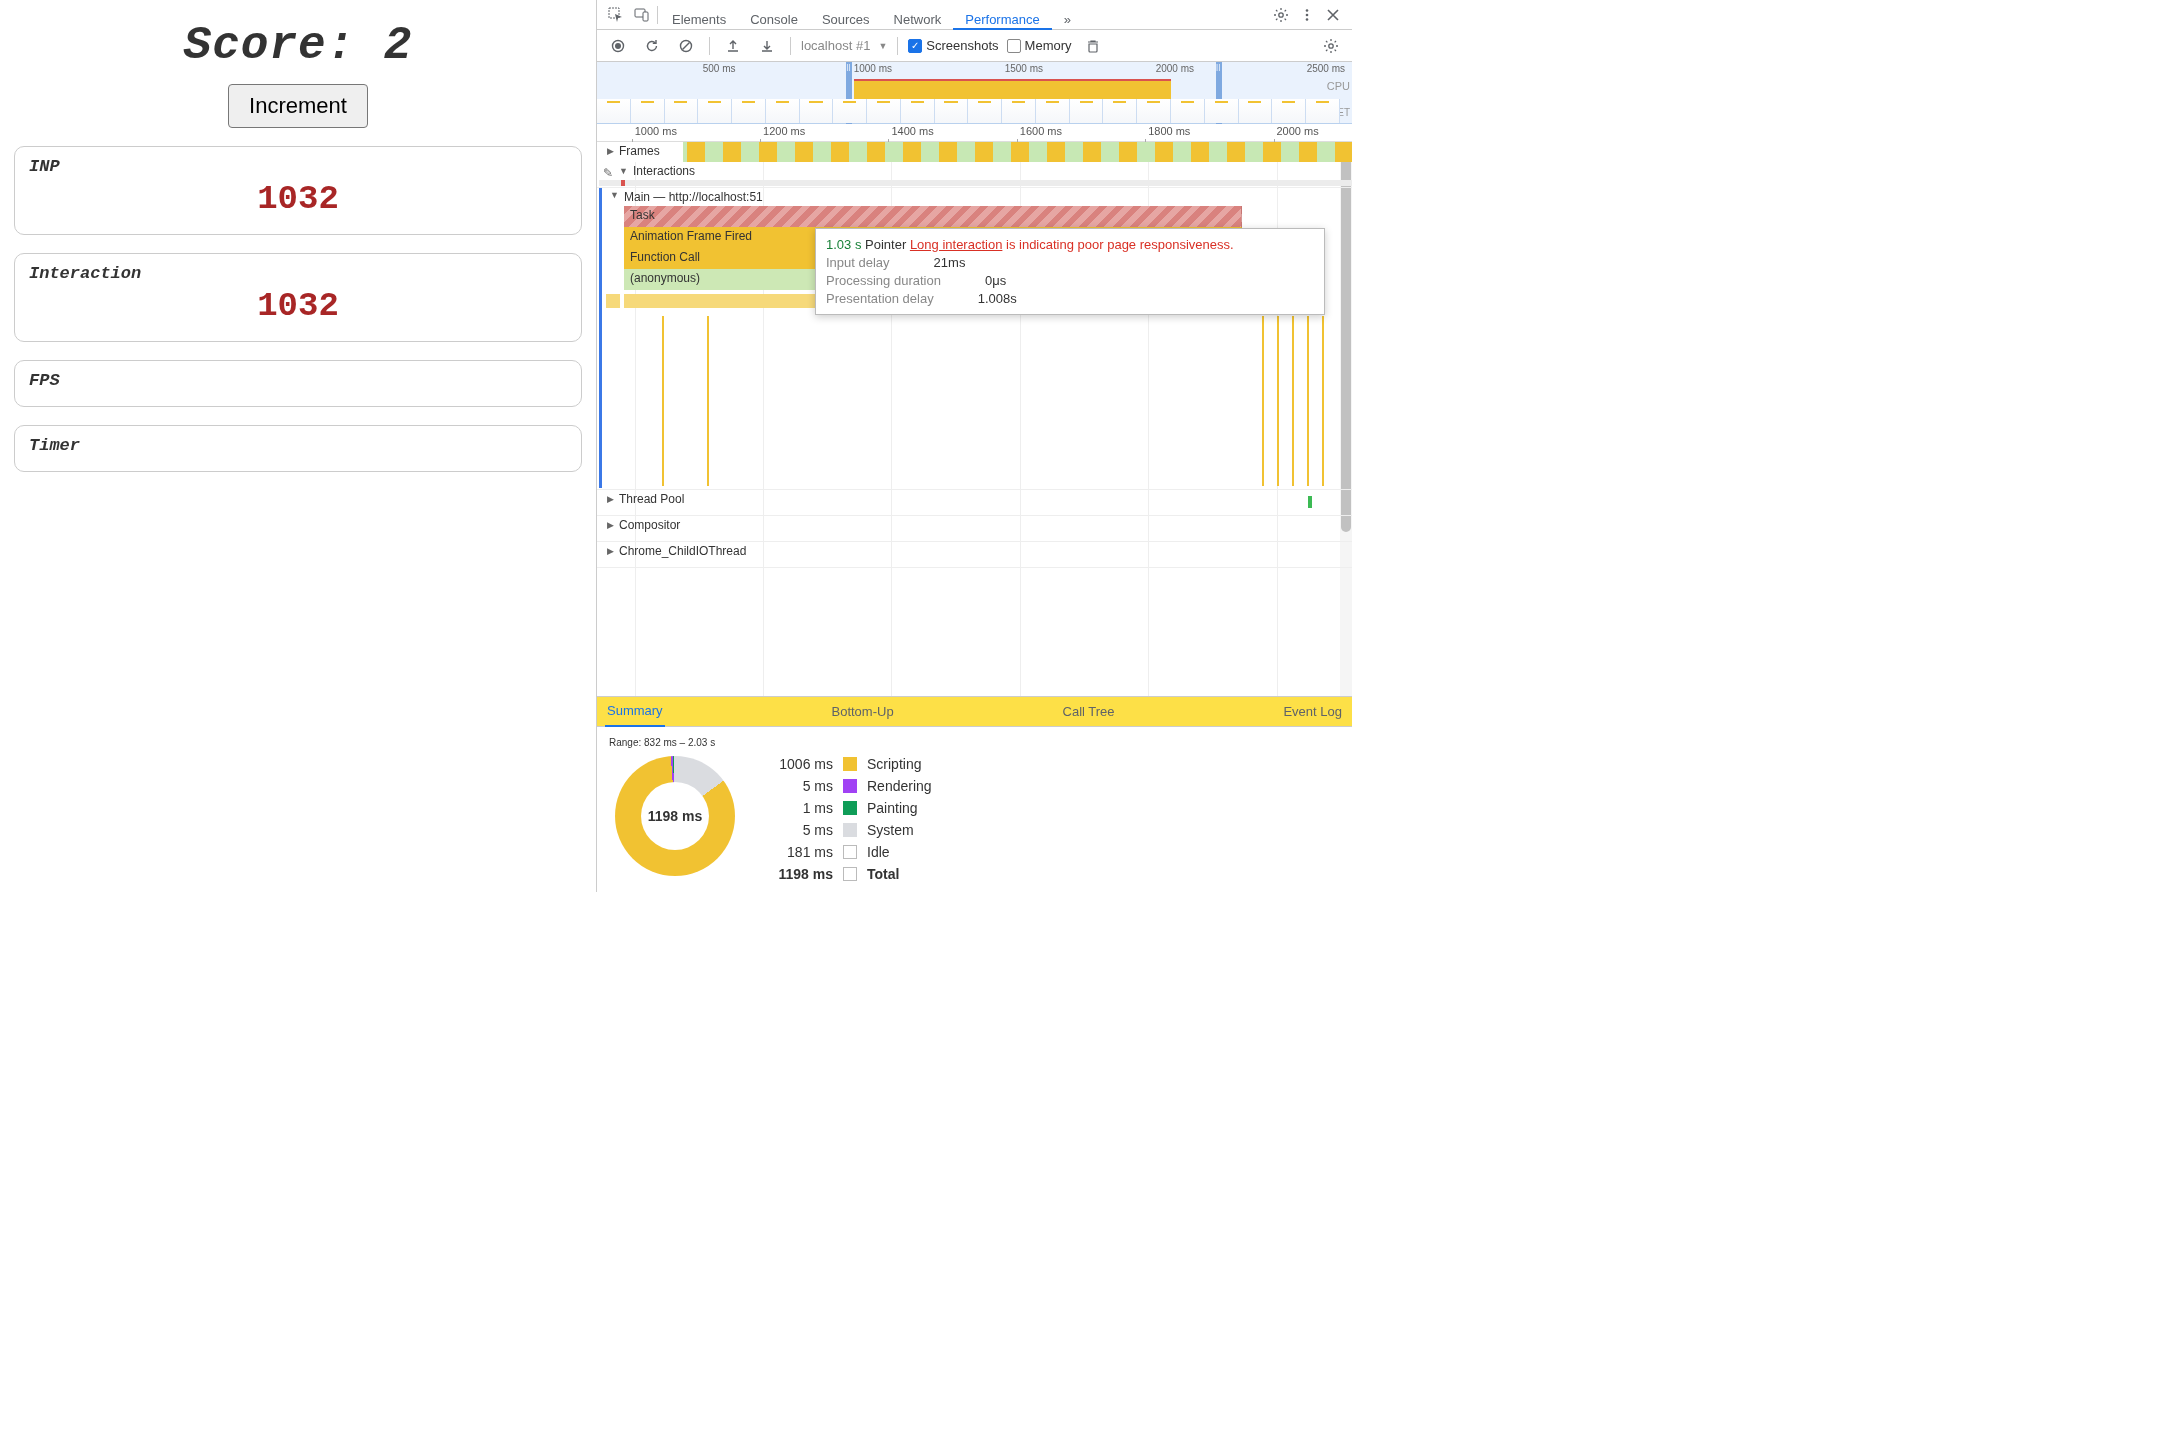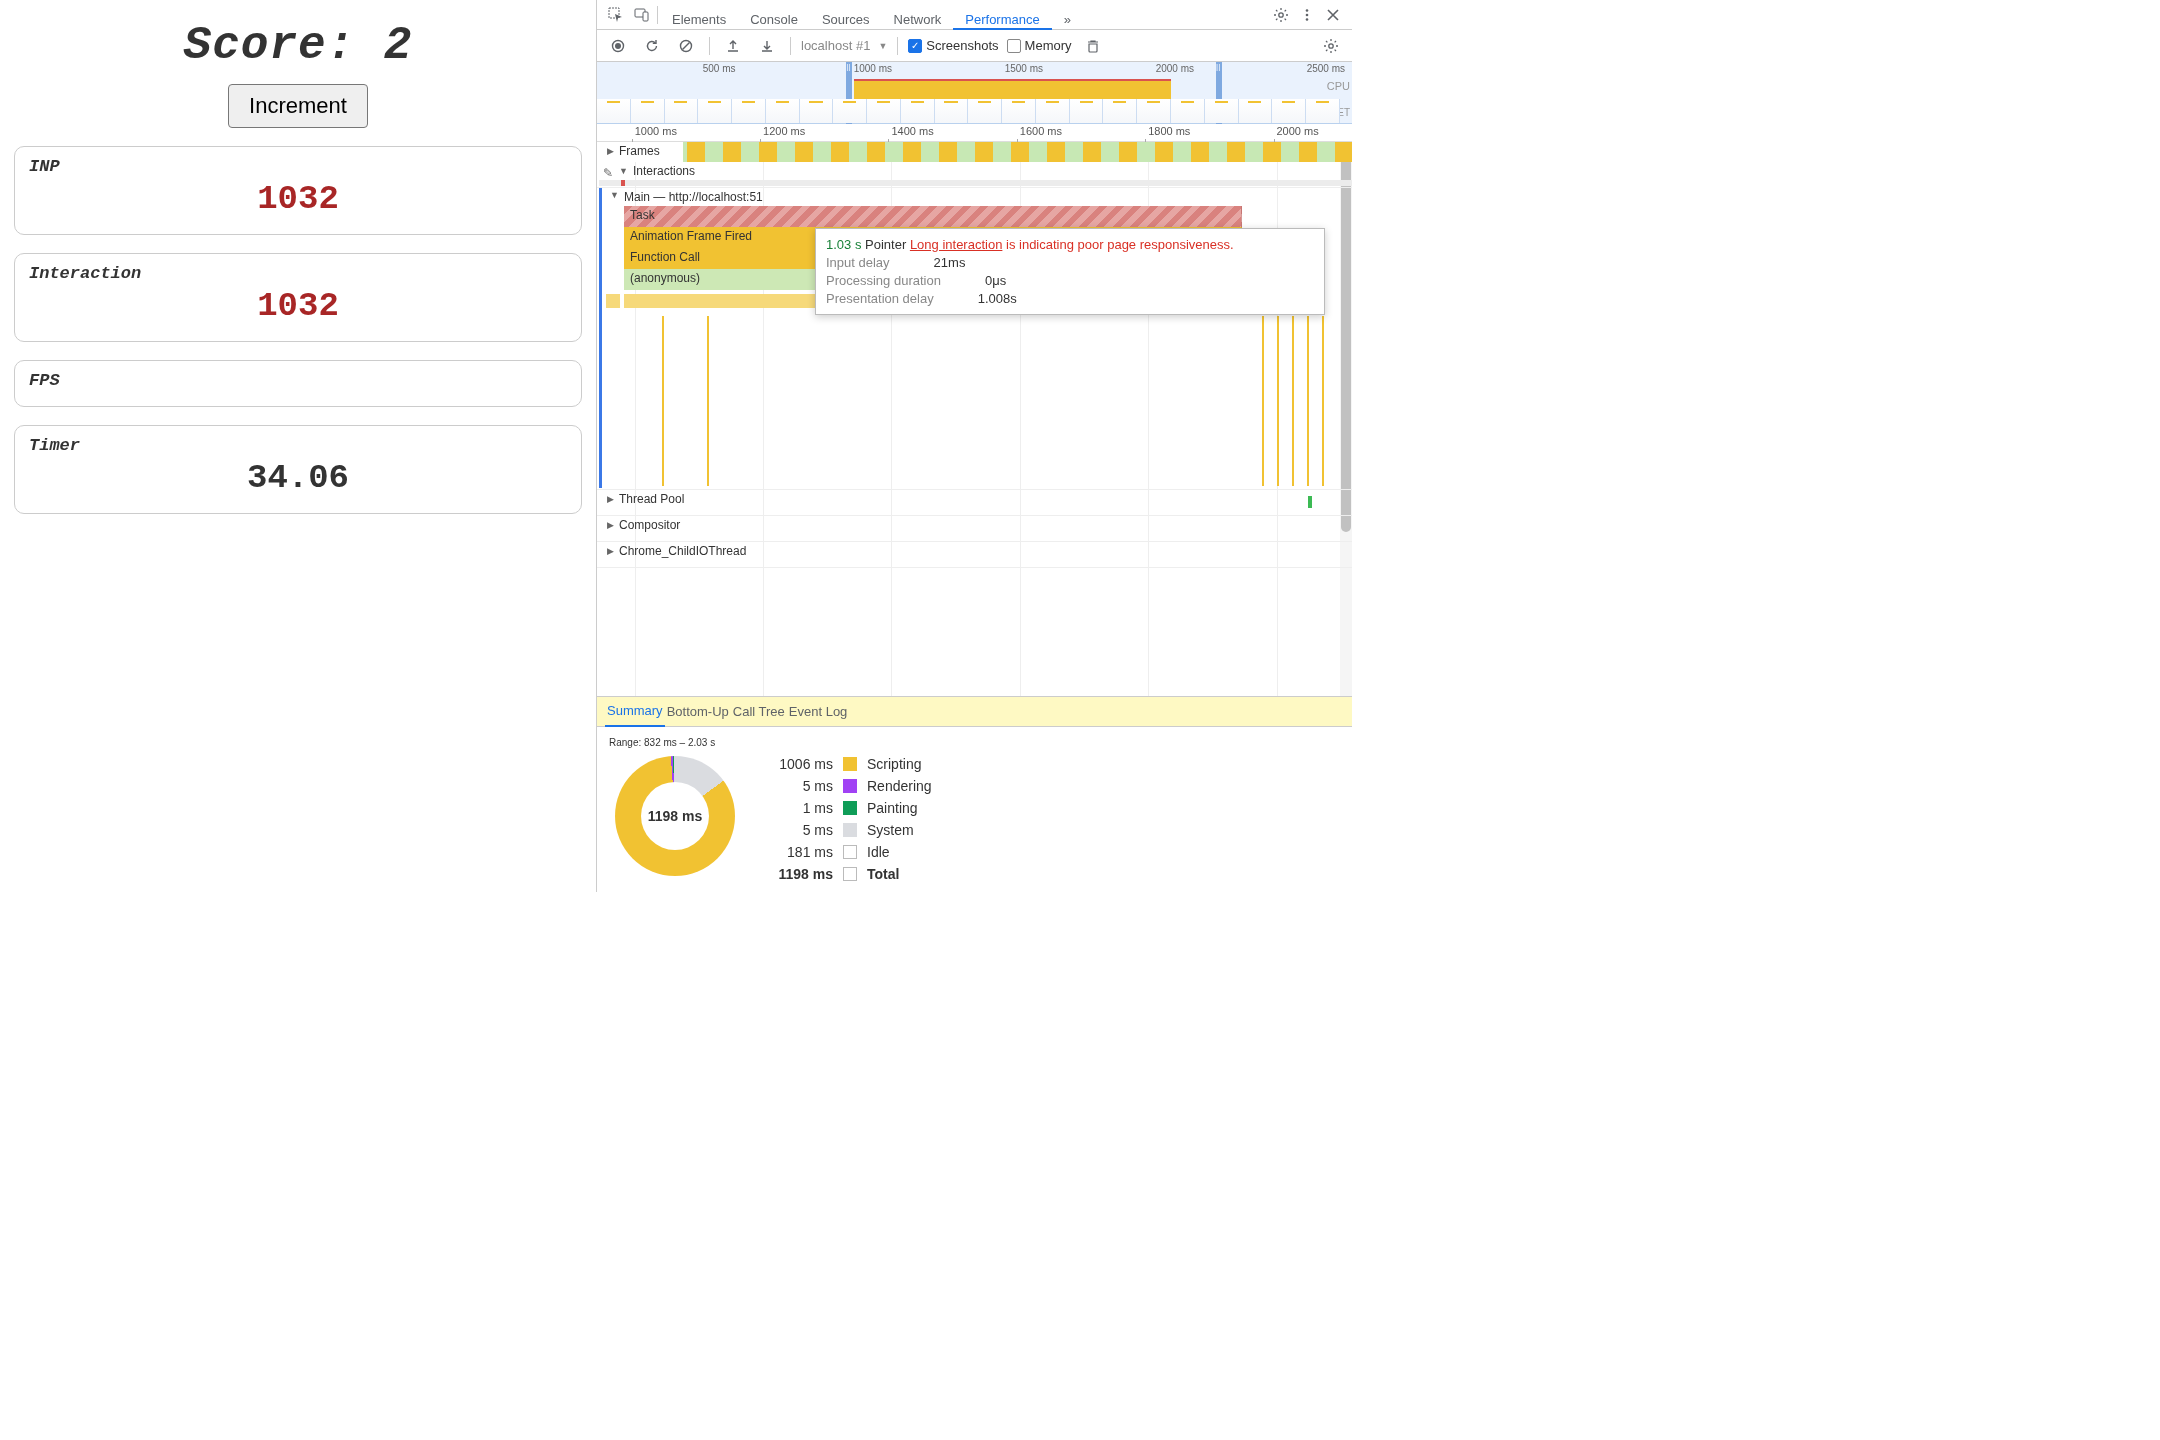--- a/index.html
+++ b/index.html
@@ -85,21 +85,21 @@
 
 .tooltip { position: absolute; top: 86px; left: 218px; width: 510px; background: #fff; border: 1px solid #bbb; box-shadow: 0 2px 8px rgba(0,0,0,0.2); padding: 8px 10px; font-size: 13px; z-index: 20; }
 .tt-line1 { color: #333; }
 .tt-dur { color: #188038; font-weight: 500; }
 .tt-link { color: #d93025; text-decoration: underline; cursor: pointer; }
 .tt-rest { color: #d93025; }
 .tt-row { display: flex; gap: 8px; color: #888; margin-top: 3px; font-size: 13px; }
 .tt-row .val { color: #333; margin-left: 36px; }
 
 
-.bottom-tabs { display: flex; height: 30px; border-bottom: 1px solid #ccc; align-items: center; padding: 0 8px; background:#fef9c3; }
+.bottom-tabs { display: flex; height: 30px; border-bottom: 1px solid #ccc; align-items: center; padding: 0 8px; gap: 20px; background:#fde047;justify-content:space-between; }
 .btab { font-size: 13px; color: #5f6368; cursor: pointer; padding: 0 2px; }
 .btab.active { color: #1a73e8; border-bottom: 2px solid #1a73e8; height: 30px; line-height: 28px; }
 
 
 .summary { padding: 10px 12px; display: flex; flex-direction: column; gap: 8px; }
 .range-text { font-size: 10px; color: #333; }
 .summary-body { display: flex; gap: 26px; align-items: flex-start; }
 .donut-wrap { position: relative; width: 120px; height: 120px; margin-left: 6px; }
 .donut { width: 120px; height: 120px; border-radius: 50%; background: conic-gradient(#dadce0 0 54deg, #f1c232 54deg 356deg, #a142f4 356deg 358deg, #0f9d58 358deg 359deg, #dadce0 359deg 360deg); position: relative; }
 .donut::after { content: ""; position: absolute; top: 26px; left: 26px; width: 68px; height: 68px; background: #fff; border-radius: 50%; }
@@ -135,21 +135,20 @@
     </div>
     <div class="metric-card">
       <div class="metric-label">Interaction</div>
       <div class="metric-value metric-red">1032</div>
     </div>
     <div class="metric-card">
       <div class="metric-label">FPS</div>
     </div>
     <div class="metric-card">
       <div class="metric-label">Timer</div>
-      <div class="metric-value">34.06</div>
     </div>
   </div>
 
   <div class="right-pane">
 
     <div class="dt-tabs">
       <div class="dt-icon-btn">
         <svg width="16" height="16" viewBox="0 0 16 16">
             <rect x="1" y="1" width="10" height="10" fill="none" stroke="#5f6368" stroke-dasharray="2 1"></rect>
             <path d="M7 7 L14 10 L10 11 L9 15 Z" fill="#5f6368"></path>

